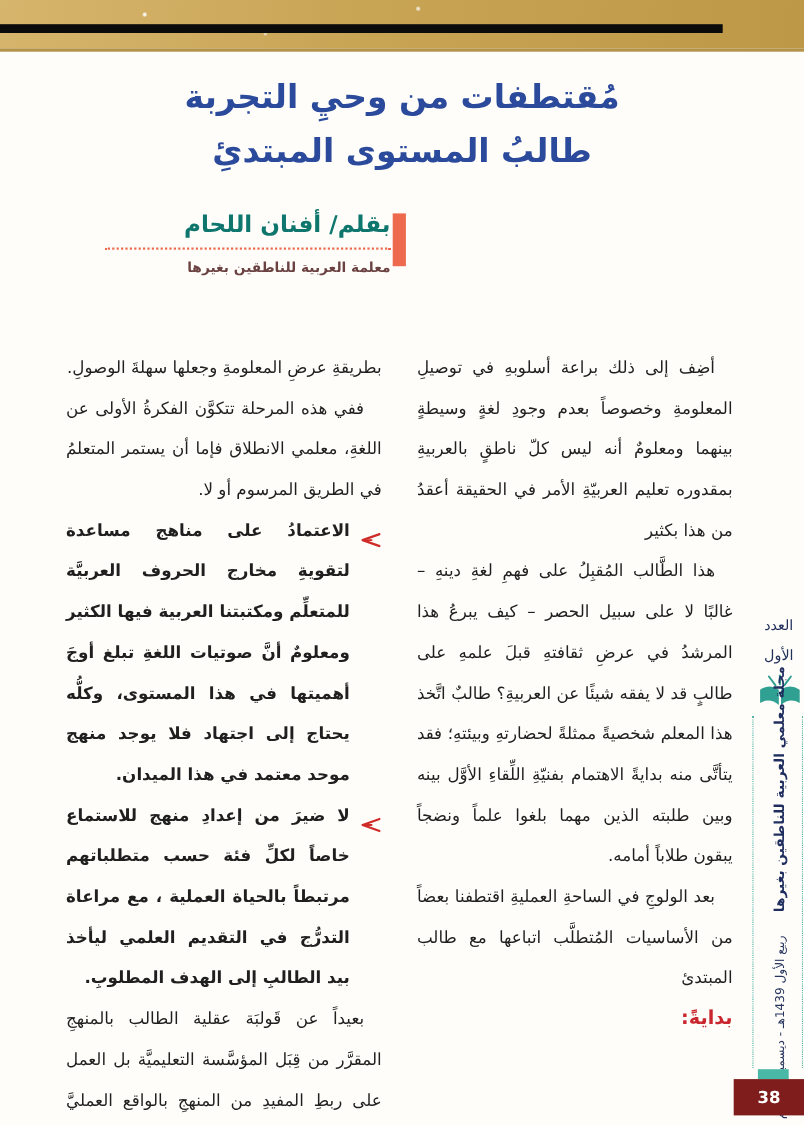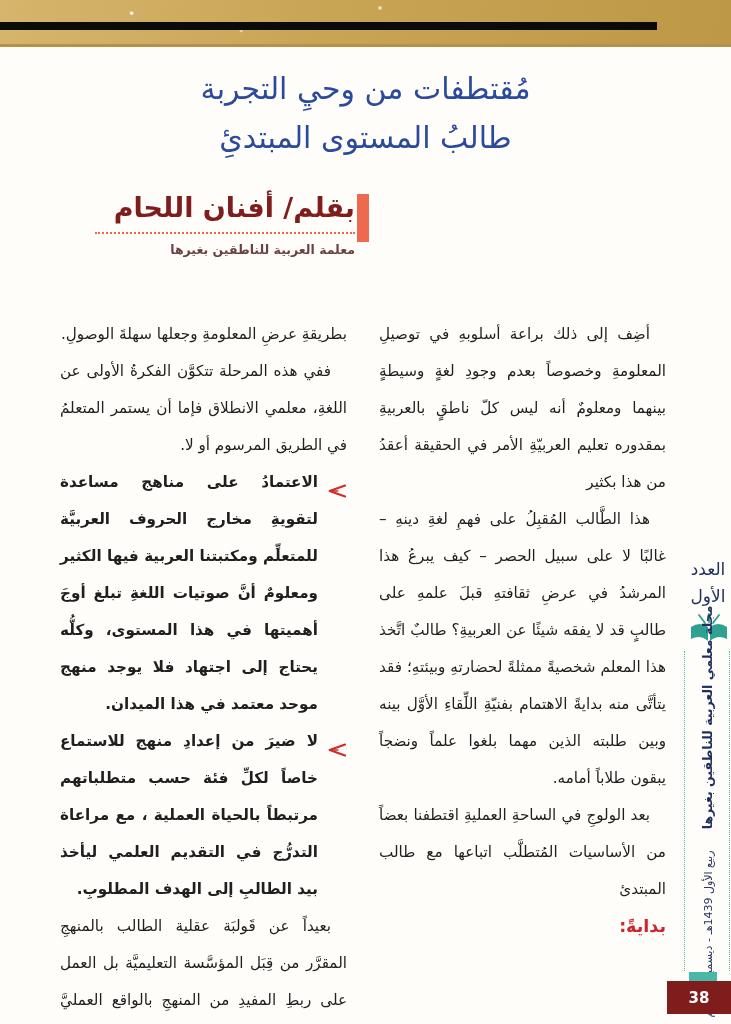--- a/index.html
+++ b/index.html
@@ -11,39 +11,39 @@
       radial-gradient(circle at 18% 30%, rgba(255,255,255,.85) 0 1px, rgba(255,255,255,0) 2.5px),
       radial-gradient(circle at 52% 18%, rgba(255,255,255,.7) 0 1px, rgba(255,255,255,0) 2.5px),
       radial-gradient(circle at 74% 65%, rgba(255,255,255,.6) 0 1px, rgba(255,255,255,0) 2px),
       radial-gradient(circle at 33% 70%, rgba(255,255,255,.5) 0 1px, rgba(255,255,255,0) 2px),
       linear-gradient(100deg,#d6b56c 0%,#c8a455 45%,#bd9846 100%);
     border-bottom:3px solid #b austere;
     border-bottom:3px solid #b5924a;}
   .header-line{position:absolute;top:22px;left:0;width:657px;height:8px;background:#0b0b0b;}
   
   .title{position:absolute;top:64px;left:0;width:731px;text-align:center;direction:rtl;
-         color:#2b4a9b;font-weight:normal;font-size:30px;line-height:49px;letter-spacing:0;}
+         color:#2b4a9b;font-weight:bold;font-size:30px;line-height:49px;letter-spacing:0;}
   
   .author-block{position:absolute;top:192px;left:95px;width:260px;direction:rtl;}
   .red-bar{position:absolute;right:-14px;top:2px;width:12px;height:48px;background:#ed6a4f;}
-  .byline{font-size:27px;font-weight:bold;color:#7f1d1d;text-align:right;
+  .byline{font-size:21px;font-weight:bold;color:#0f766e;text-align:right;
           padding-bottom:9px;border-bottom:2px dotted #ed6a4f;}
   .role{margin-top:8px;font-size:12.5px;font-weight:bold;color:#6b4242;text-align:right;}
   
   .columns{position:absolute;top:316px;left:60px;width:606px;direction:rtl;display:flex;gap:32px;}
   .col{flex:1;font-size:15.2px;line-height:37px;text-align:justify;color:#1f1f1f;}
   .col p{margin:0;}
   .para{text-indent:16px;}
   .para-cont{text-indent:0;}
   .bullet{position:relative;padding-right:29px;margin:0;font-weight:bold;}
   .bullet-arrow{position:absolute;right:1px;top:11px;}
   .heading-red{color:#c9262e;font-weight:bold;font-size:17.5px;margin-top:5px;}
   
   .issue-label{position:absolute;top:556px;left:686px;width:44px;text-align:center;direction:rtl;
-               color:#22305c;font-size:17px;line-height:27px;}
+               color:#22305c;font-size:13px;line-height:27px;}
   .book-icon{position:absolute;top:611px;left:689px;}
   .side-strip{position:absolute;left:684px;top:651px;width:44px;height:320px;
               border-left:1px dotted #4fb3a5;border-right:1px dotted #4fb3a5;
               display:flex;align-items:center;justify-content:center;}
   .vtext{transform:rotate(-90deg);white-space:nowrap;direction:rtl;}
   .vtext .mag{font-size:12.5px;font-weight:bold;color:#1f2e5e;}
   .vtext .date{font-size:11px;color:#27355f;margin-right:16px;}
   .page-tab{position:absolute;left:689px;top:972px;width:28px;height:9px;background:#49b8a6;}
   .page-num-box{position:absolute;left:667px;top:981px;width:64px;height:33px;background:#7f1d1d;
                 color:#ffffff;display:flex;align-items:center;justify-content:center;

